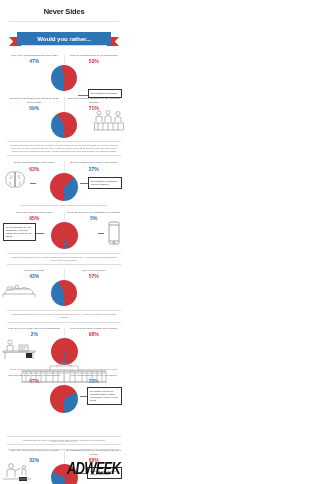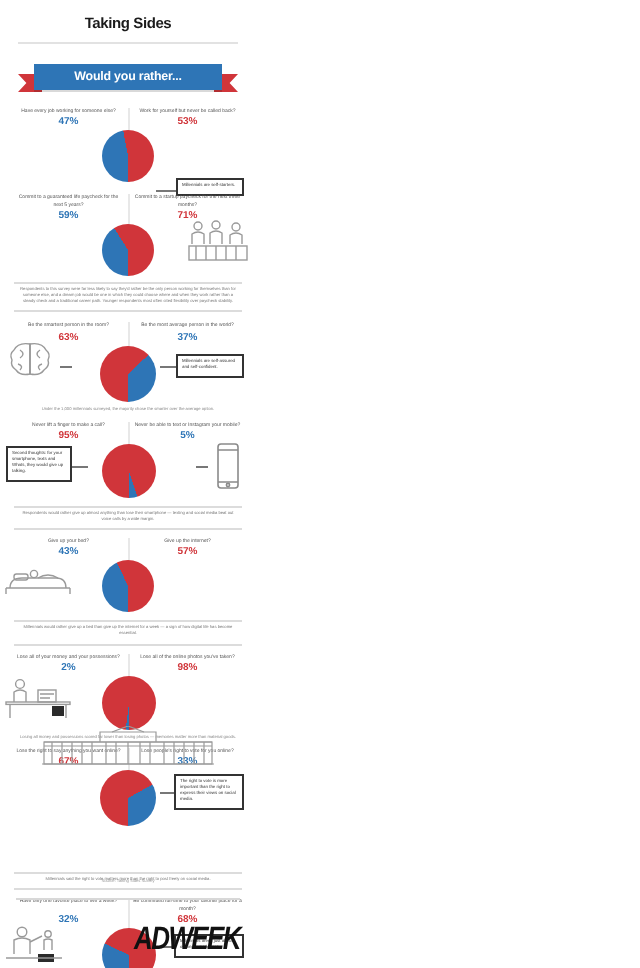--- a/index.html
+++ b/index.html
@@ -109,21 +109,21 @@
     color:#111;
     transform:scaleY(1.25);
     transform-origin:bottom right;
   }
 </style>
 </head>
 <body>
 
 <div class="page">
 
-  <div class="title">Taking Sides</div>
+  <div class="title">Never Sides</div>
   <div class="title-rule"></div>
 
   <div class="ribbon-wrap">
     <div class="ribbon-tail-l"></div>
     <div class="ribbon-tail-r"></div>
     <div class="ribbon">
       <span>Would you rather...</span>
     </div>
   </div>
 

